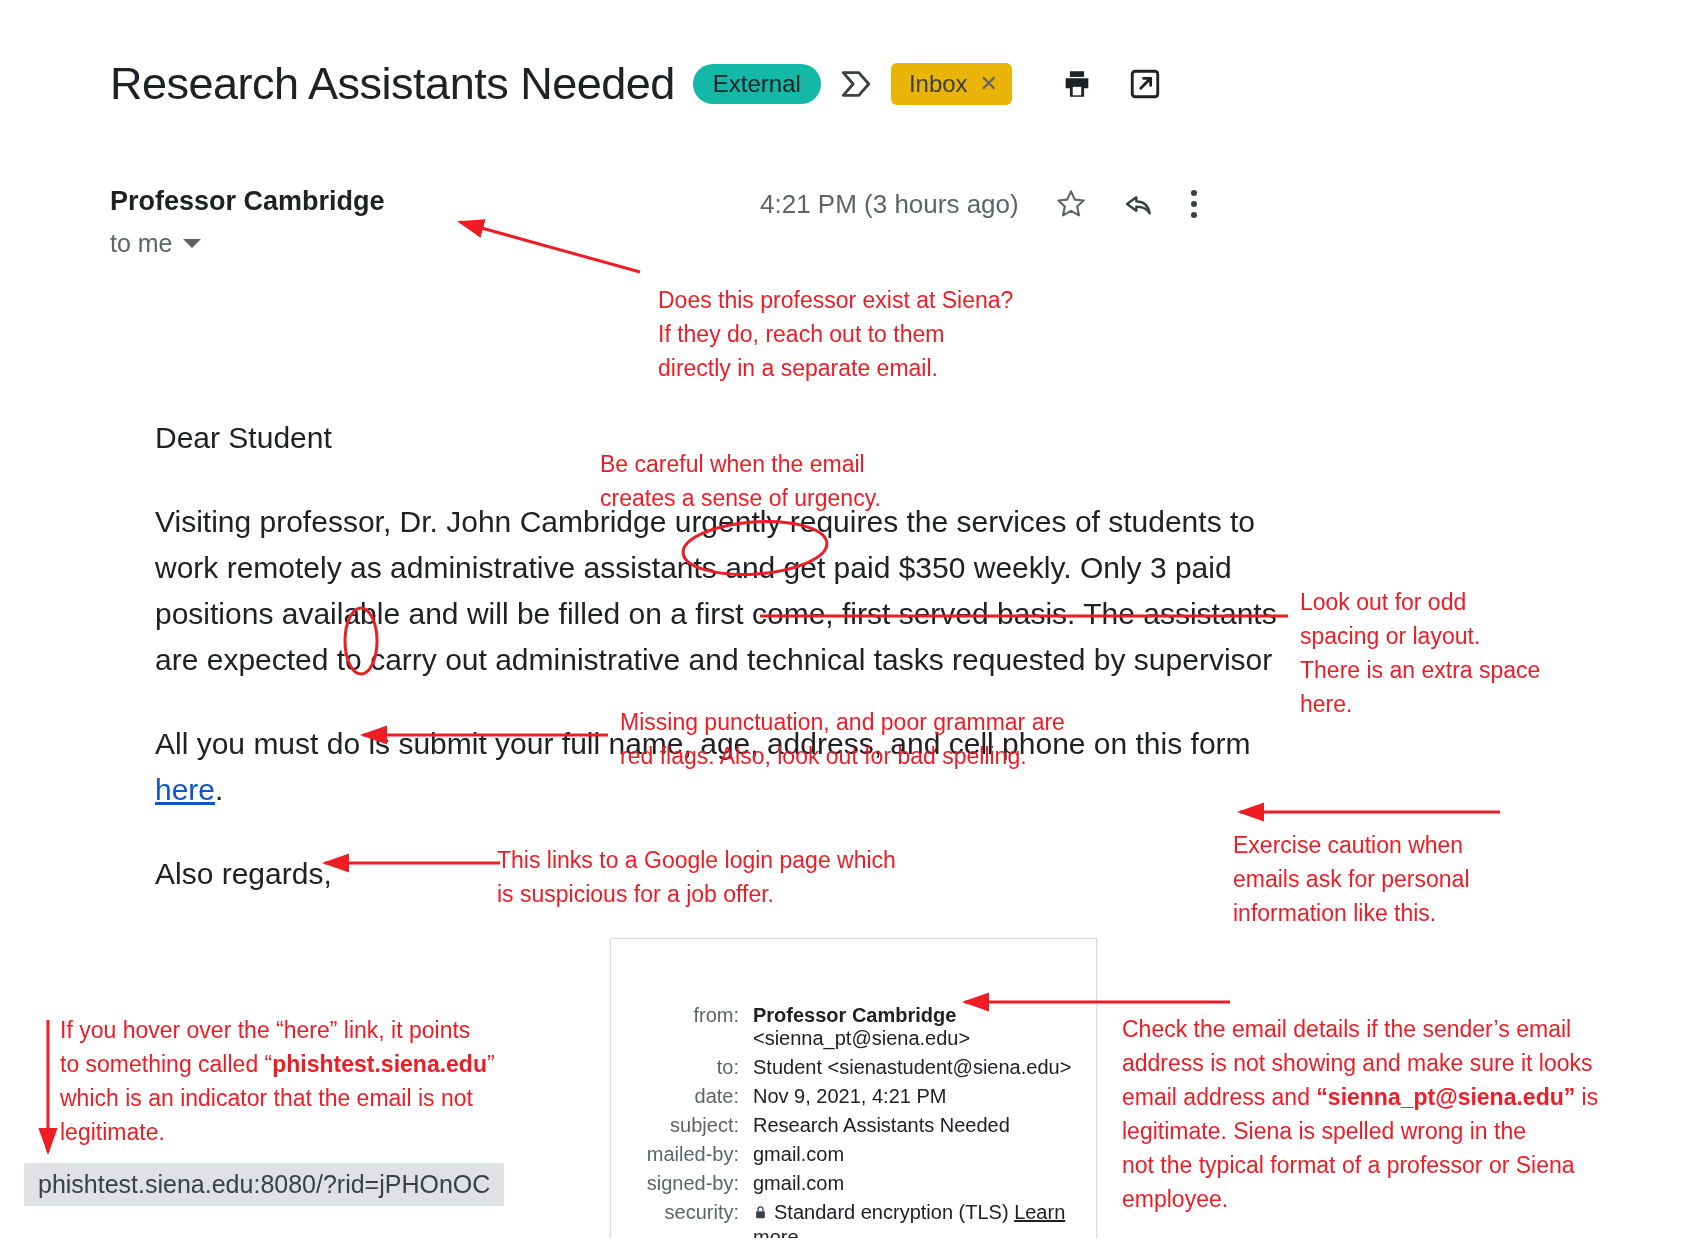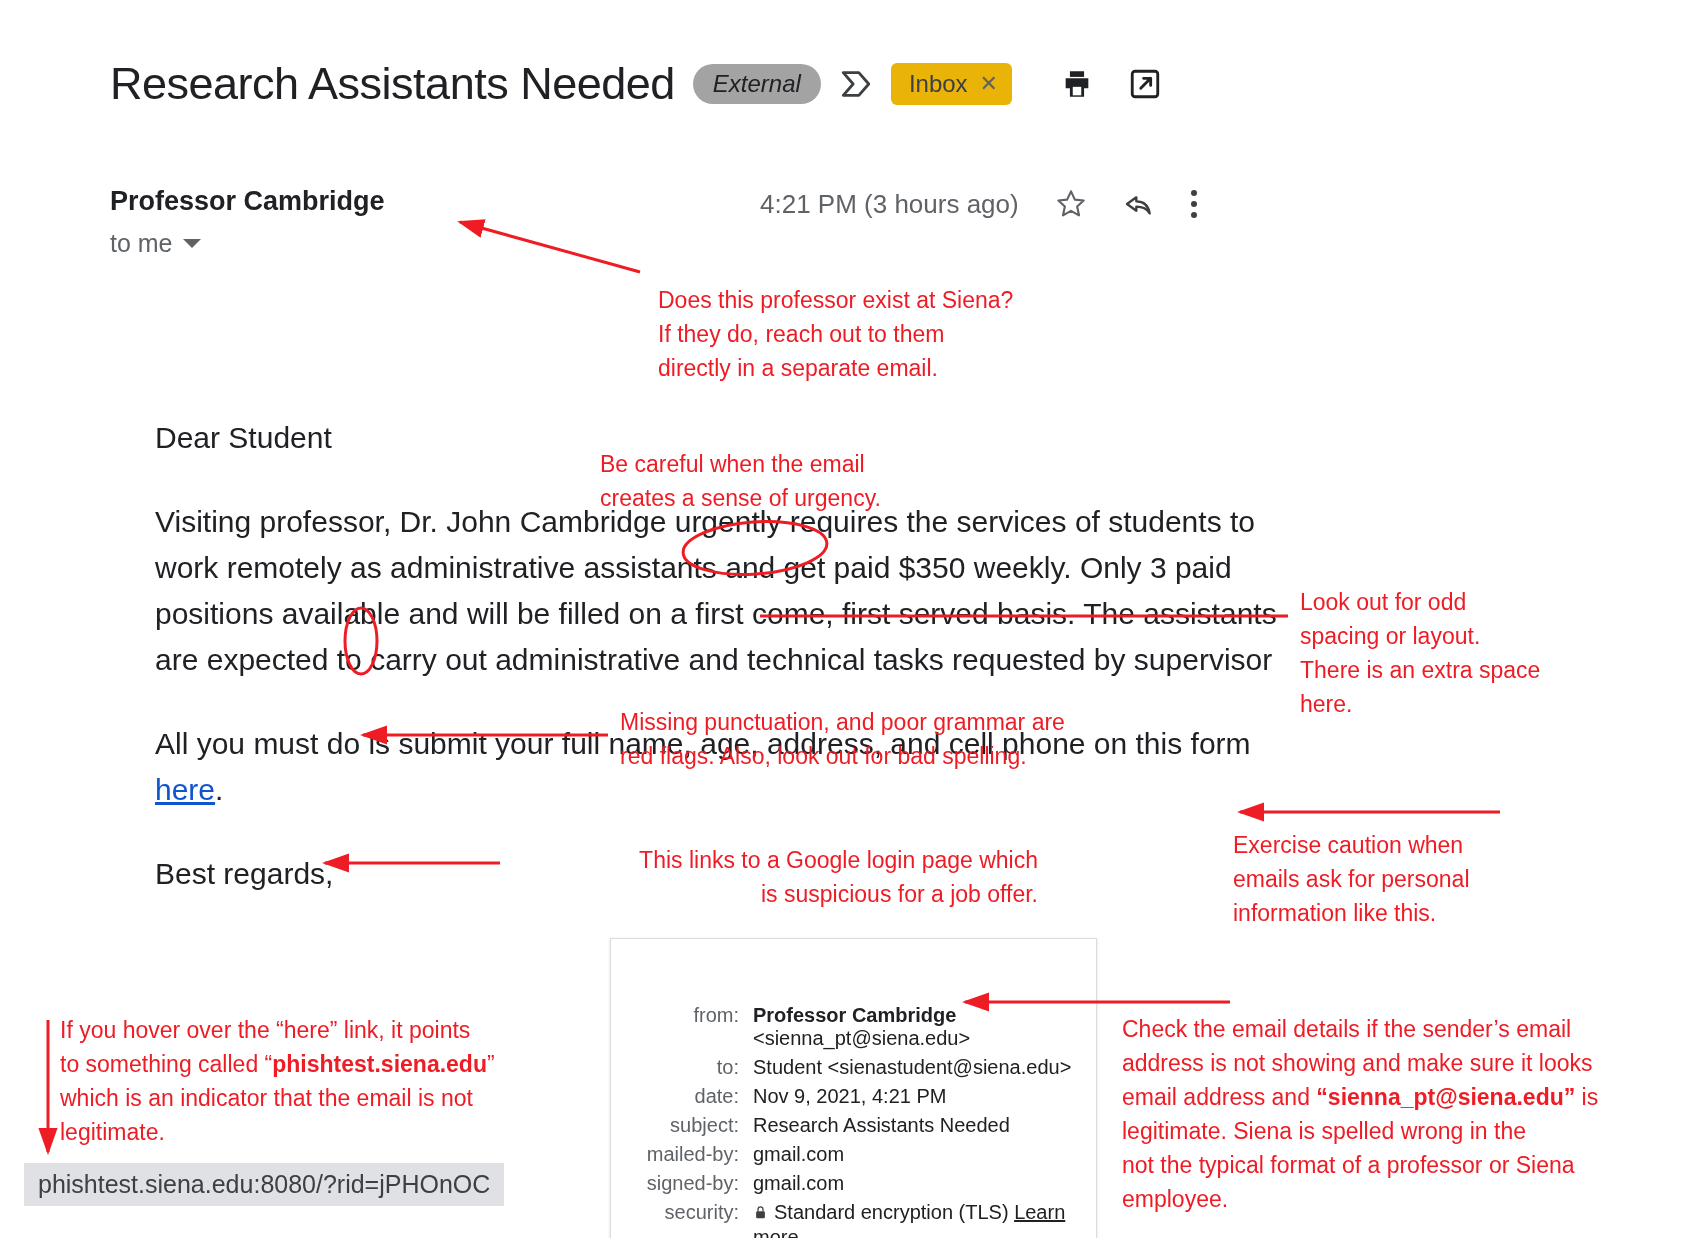--- a/index.html
+++ b/index.html
@@ -33,28 +33,27 @@
     gap: 18px;
   }
   .subject-title {
     font-size: 45px;
     font-weight: 400;
     color: #202124;
     letter-spacing: -0.5px;
     white-space: nowrap;
   }
   .badge-external {
-    background: #a3a3a3;
+    background: #14b8a6;
     color: #202124;
     font-size: 24px;
     padding: 6px 20px;
     border-radius: 20px;
     font-weight: 400;
     white-space: nowrap;
-    font-style: italic;
   }
   .label-icon {
     font-size: 30px;
     color: #3c4043;
     line-height: 1;
   }
   .inbox-chip {
     background: #eab308;
     color: #3c4043;
     font-size: 24px;
@@ -286,21 +285,21 @@
       <span></span>
     </span>
   </div>
 
   <div class="body-text">
     <p>Dear Student</p>
     <p>Visiting professor, Dr. John Cambridge urgently requires the services of students to work remotely as administrative assistants and get paid $350 weekly. Only 3 paid positions  available and will be filled on a first come, first served basis. The assistants are expected to carry out administrative and technical tasks requested by supervisor</p>
     <p>
       <span>All you must do is submit your full name, age, address, and cell phone on this form </span><a class="link-here" href="#">here</a><span>.</span>
     </p>
-    <p>Best regards,</p>
+    <p>Also regards,</p>
   </div>
 
   <div class="details-card">
     <table>
       <tbody>
           <tr>
         <td class="lbl">from:</td>
         <td class="val">
           <div class="val-bold">Professor Cambridge</div>
           <div>&lt;sienna_pt@siena.edu&gt;</div>
@@ -384,21 +383,21 @@
 There is an extra space
 here.</div>
 
   <div class="anno" style="left:620px; top:705px; width:560px; white-space:pre-line;">Missing punctuation, and poor grammar are
 red flags.  Also, look out for bad spelling.</div>
 
   <div class="anno" style="left:1233px; top:828px; width:330px; white-space:pre-line;">Exercise caution when
 emails ask for personal
 information like this.</div>
 
-  <div class="anno" style="left:538px; top:843px; width:500px; white-space:pre-line;text-align:right;">This links to a Google login page which
+  <div class="anno" style="left:497px; top:843px; width:500px; white-space:pre-line;">This links to a Google login page which
 is suspicious for a job offer.</div>
 
   <div class="anno" style="left:60px; top:1013px; width:520px;">
     <div>If you hover over the “here” link, it points</div>
     <div><span>to something called “</span><b>phishtest.siena.edu</b><span>”</span></div>
     <div>which is an  indicator that the email is not</div>
     <div>legitimate.</div>
   </div>
 
   <div class="anno" style="left:1122px; top:1012px; width:560px;">

